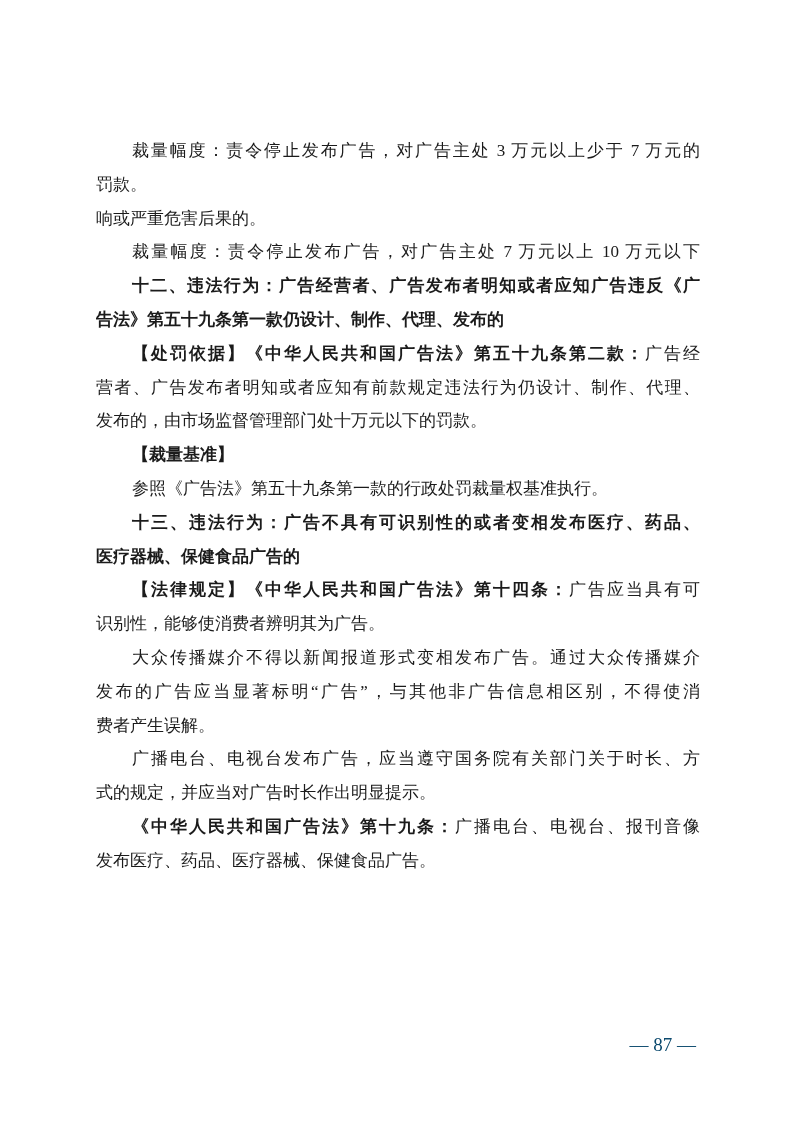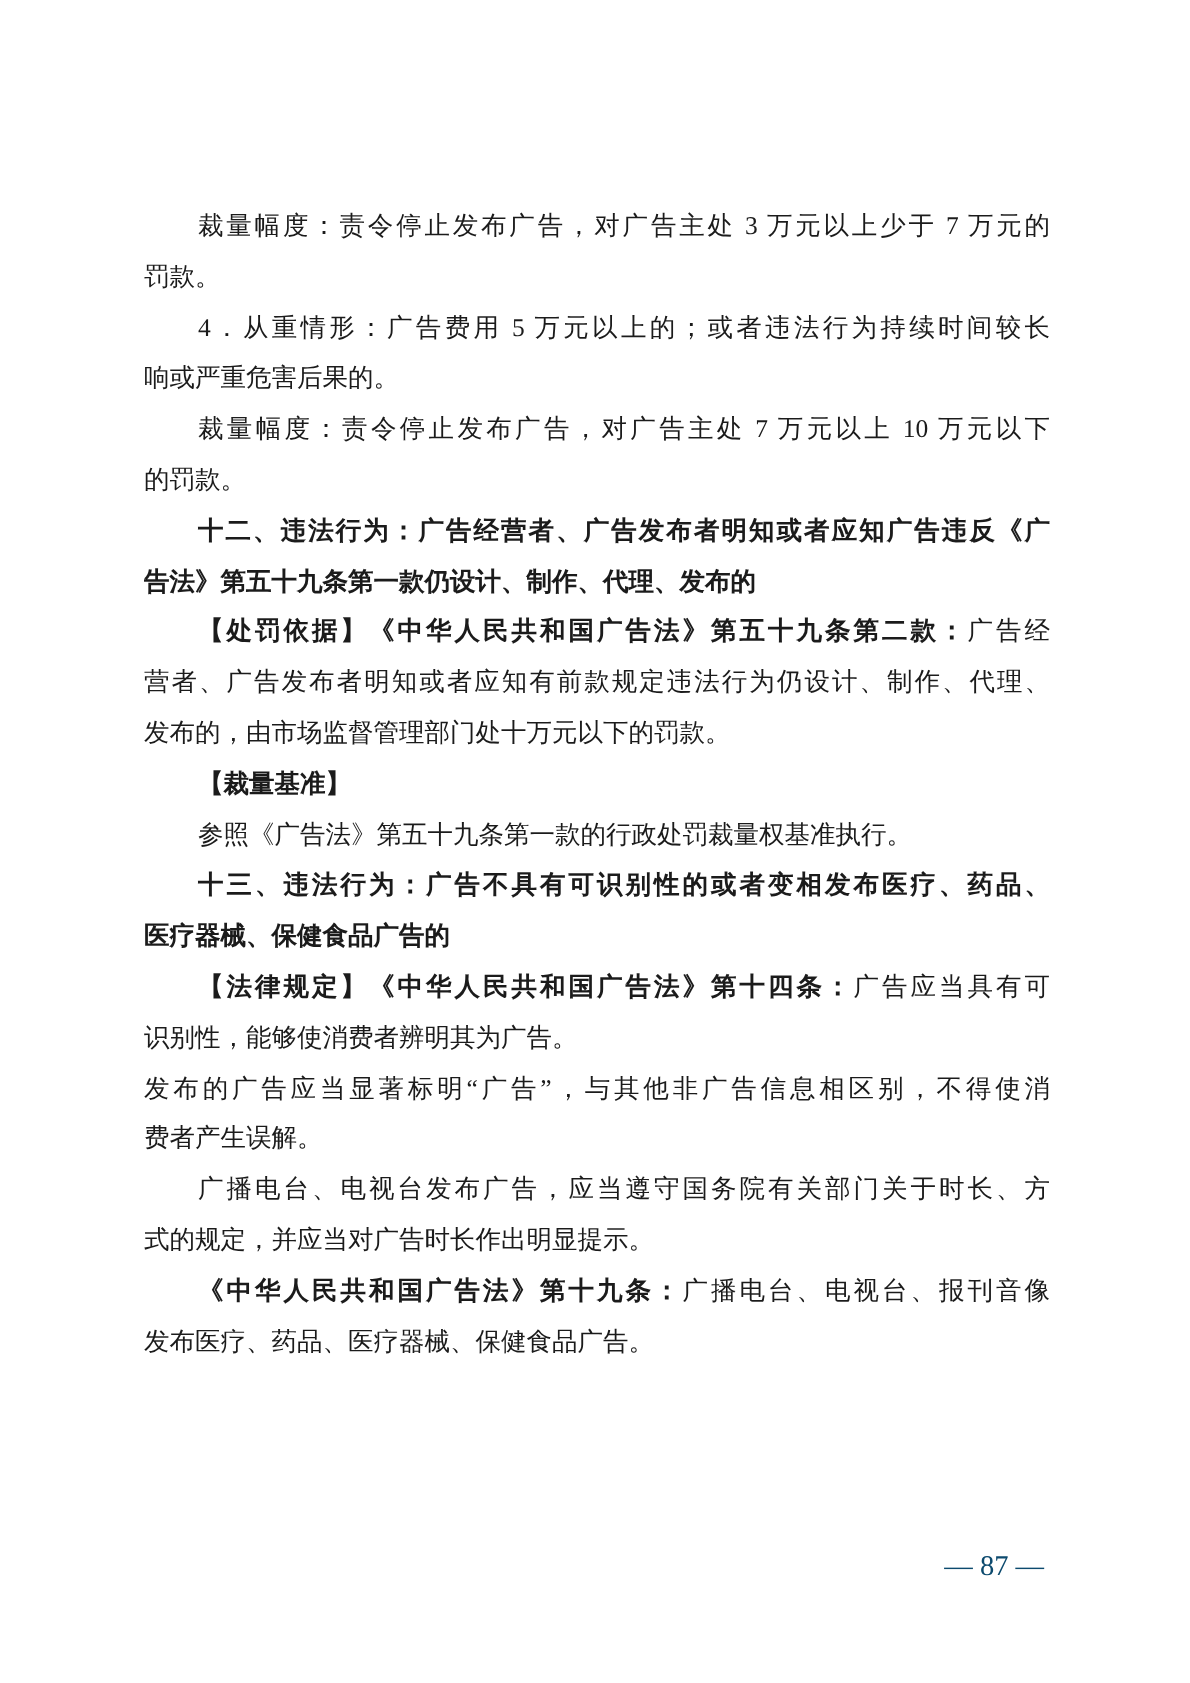--- a/index.html
+++ b/index.html
@@ -35,35 +35,34 @@
     font-family:"Liberation Serif","DejaVu Serif",serif;
   }
 </style>
 </head>
 <body>
 
 <div class="page">
   <div class="content">
       <div class="line indent jfull"><span class="seg-serif">裁量幅度：责令停止发布广告，对广告主处 3 万元以上少于 7 万元的</span></div>
       <div class="line"><span class="seg-serif">罚款。</span></div>
-      <div class="line indent jfull"><span class="seg-serif">4．从重情形：广告费用 5 万元以上的；或者违法行为持续时间较长</span></div>
       <div class="line"><span class="seg-serif">响或严重危害后果的。</span></div>
       <div class="line indent jfull"><span class="seg-serif">裁量幅度：责令停止发布广告，对广告主处 7 万元以上 10 万元以下</span></div>
-      <div class="line"><span class="seg-serif">的罚款。</span></div>
       <div class="line indent jfull"><span class="seg-b-sans">十二、违法行为：广告经营者、广告发布者明知或者应知广告违反《广</span></div>
       <div class="line"><span class="seg-b-sans">告法》第五十九条第一款仍设计、制作、代理、发布的</span></div>
       <div class="line indent jfull"><span class="seg-b-serif">【处罚依据】《中华人民共和国广告法》第五十九条第二款：</span><span class="seg-serif">广告经</span></div>
       <div class="line jfull"><span class="seg-serif">营者、广告发布者明知或者应知有前款规定违法行为仍设计、制作、代理、</span></div>
       <div class="line"><span class="seg-serif">发布的，由市场监督管理部门处十万元以下的罚款。</span></div>
       <div class="line indent"><span class="seg-b-serif">【裁量基准】</span></div>
       <div class="line indent"><span class="seg-serif">参照《广告法》第五十九条第一款的行政处罚裁量权基准执行。</span></div>
       <div class="line indent jfull"><span class="seg-b-sans">十三、违法行为：广告不具有可识别性的或者变相发布医疗、药品、</span></div>
       <div class="line"><span class="seg-b-sans">医疗器械、保健食品广告的</span></div>
       <div class="line indent jfull"><span class="seg-b-serif">【法律规定】《中华人民共和国广告法》第十四条：</span><span class="seg-serif">广告应当具有可</span></div>
       <div class="line"><span class="seg-serif">识别性，能够使消费者辨明其为广告。</span></div>
+      <div class="line indent jfull"><span class="seg-serif">大众传播媒介不得以新闻报道形式变相发布广告。通过大众传播媒介</span></div>
       <div class="line jfull"><span class="seg-serif">发布的广告应当显著标明“广告”，与其他非广告信息相区别，不得使消</span></div>
       <div class="line"><span class="seg-serif">费者产生误解。</span></div>
       <div class="line indent jfull"><span class="seg-serif">广播电台、电视台发布广告，应当遵守国务院有关部门关于时长、方</span></div>
       <div class="line"><span class="seg-serif">式的规定，并应当对广告时长作出明显提示。</span></div>
       <div class="line indent jfull"><span class="seg-b-serif">《中华人民共和国广告法》第十九条：</span><span class="seg-serif">广播电台、电视台、报刊音像</span></div>
       <div class="line"><span class="seg-serif">发布医疗、药品、医疗器械、保健食品广告。</span></div>
     </div>
   <div class="footer">— 87 —</div>
 </div>
 

